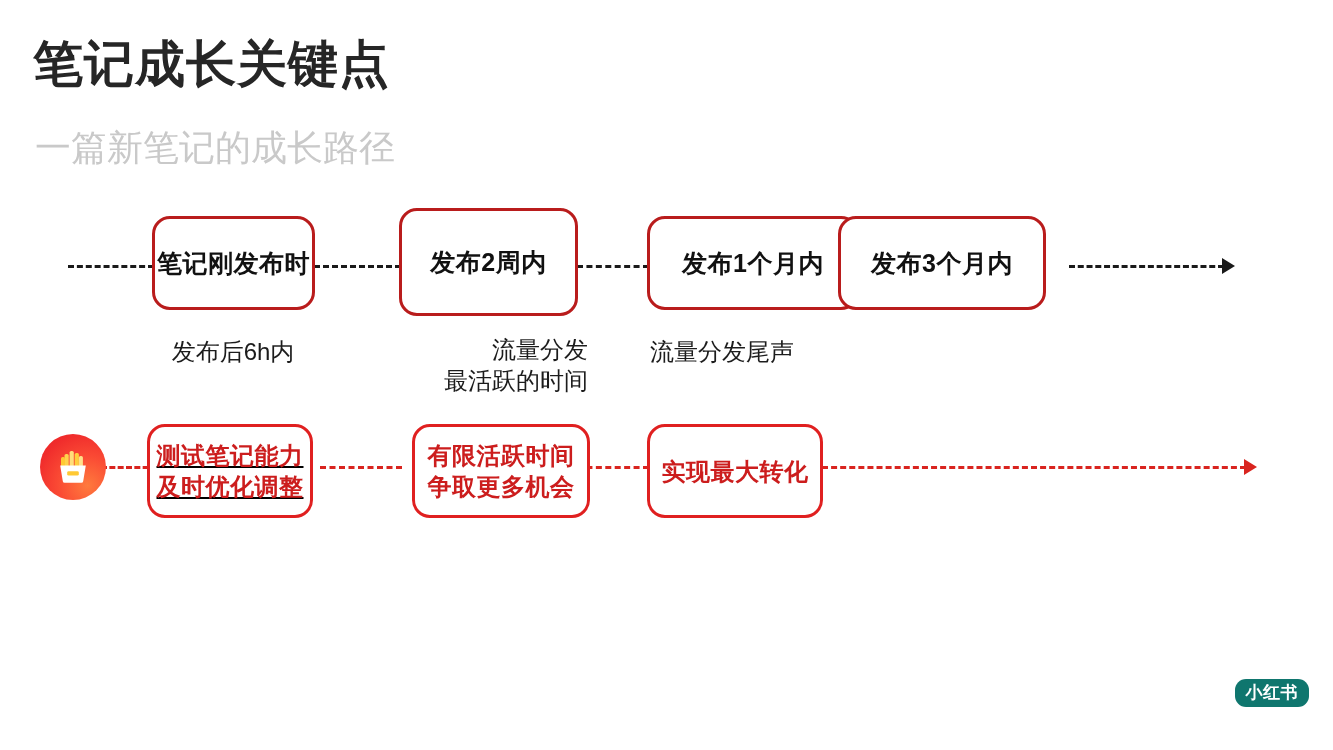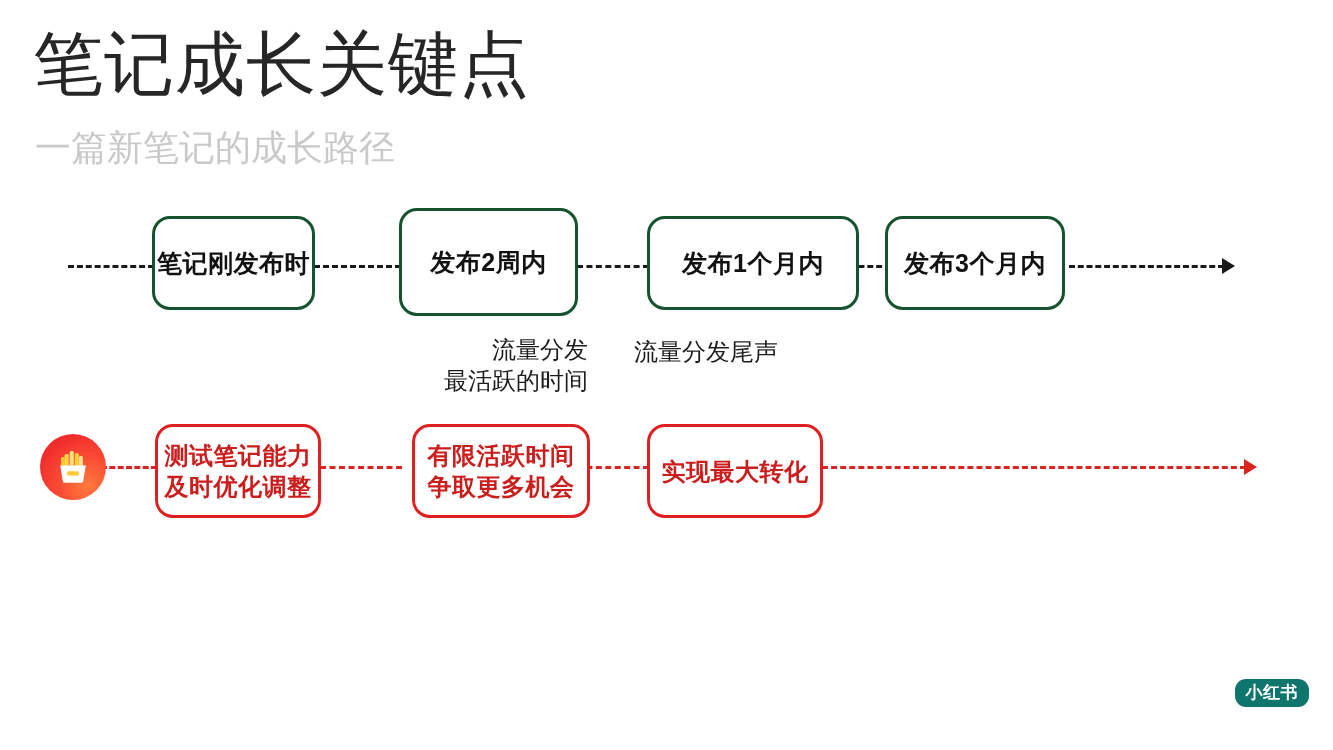--- a/index.html
+++ b/index.html
@@ -16,23 +16,23 @@
     height: 750px;
     background: #ffffff;
     overflow: hidden;
   }
 
   
   #page-title {
     position: absolute;
     left: 33px;
     top: 26px;
-    font-size: 70px;
+    font-size: 50px;
     line-height: 76px;
-    font-weight: 400;
+    font-weight: 700;
     color: #262626;
     letter-spacing: 1px;
     white-space: nowrap;
   }
   #page-subtitle {
     position: absolute;
     left: 35px;
     top: 126px;
     font-size: 36px;
     line-height: 44px;
@@ -51,21 +51,21 @@
     position: absolute;
     width: 0; height: 0;
     border-left: 13px solid #1a1a1a;
     border-top: 8px solid transparent;
     border-bottom: 8px solid transparent;
   }
   .tl-box {
     position: absolute;
     box-sizing: border-box;
     background: #ffffff;
-    border: 3px solid #14532d;
+    border: 3px solid #b91c1c;
     border-radius: 18px;
     display: flex;
     align-items: center;
     justify-content: center;
     z-index: 3;
   }
   .tl-box-label {
     font-size: 25px;
     font-weight: 700;
     color: #111111;
@@ -169,27 +169,28 @@
 
   <div class="tl-box" style="left:152px; top:216px; width:163px; height:94px;">
     <span class="tl-box-label">笔记刚发布时</span>
   </div>
   <div class="tl-box" style="left:399px; top:208px; width:179px; height:108px;">
     <span class="tl-box-label">发布2周内</span>
   </div>
   <div class="tl-box" style="left:647px; top:216px; width:212px; height:94px;">
     <span class="tl-box-label">发布1个月内</span>
   </div>
-  <div class="tl-box" style="left:885px; top:216px; width:180px; height:94px;">
+  <div class="tl-box" style="left:838px; top:216px; width:208px; height:94px;">
     <span class="tl-box-label">发布3个月内</span>
   </div>
 
+  <div class="tl-caption" style="left:133px; top:336px; width:200px;">发布后6h内</div>
   <div class="tl-caption" style="left:388px; top:334px; width:200px;text-align:right;">流量分发
 最活跃的时间</div>
-  <div class="tl-caption" style="left:606px; top:336px; width:200px;">流量分发尾声</div>
+  <div class="tl-caption" style="left:622px; top:336px; width:200px;">流量分发尾声</div>
   <div class="tl-caption" style="left:880px; top:336px; width:200px;"></div>
 
   <div class="red-line" style="left:101px; top:466px; width:56px;"></div>
   <div class="red-line" style="left:320px; top:466px; width:82px;"></div>
   <div class="red-line" style="left:577px; top:466px; width:72px;"></div>
   <div class="red-line" style="left:822px; top:466px; width:424px;"></div>
   <div class="red-arrow" style="left:1244px; top:459px;"></div>
 
   <div id="fries-badge">
     <svg width="42" height="42" viewBox="0 0 42 42" aria-hidden="true">
@@ -200,21 +201,21 @@
         <rect x="22.7" y="7" width="4.2" height="16" rx="1.6" fill="#ffcf3d"></rect>
         <rect x="9.0" y="11" width="4.0" height="12" rx="1.6" fill="#ffc933"></rect>
         <rect x="26.9" y="10" width="4.0" height="13" rx="1.6" fill="#ffe08a"></rect>
       </g>
 
       <path d="M8.2 19.5 H33.8 L31.2 35.2 A1.8 1.8 0 0 1 29.4 36.7 H12.6 A1.8 1.8 0 0 1 10.8 35.2 Z" fill="#ffffff"></path>
       <rect x="15.2" y="25.2" width="11.6" height="4.4" rx="1.4" fill="#ffc933"></rect>
     </svg>
   </div>
 
-  <div class="red-box" style="left:155px; top:424px; width:166px; height:94px;">
+  <div class="red-box" style="left:147px; top:424px; width:166px; height:94px;text-decoration:underline;">
     <span class="red-box-label">测试笔记能力
 及时优化调整</span>
   </div>
   <div class="red-box" style="left:400px; top:424px; width:178px; height:94px;margin-left:12px;">
     <span class="red-box-label">有限活跃时间
 争取更多机会</span>
   </div>
   <div class="red-box" style="left:647px; top:424px; width:176px; height:94px;">
     <span class="red-box-label">实现最大转化</span>
   </div>

